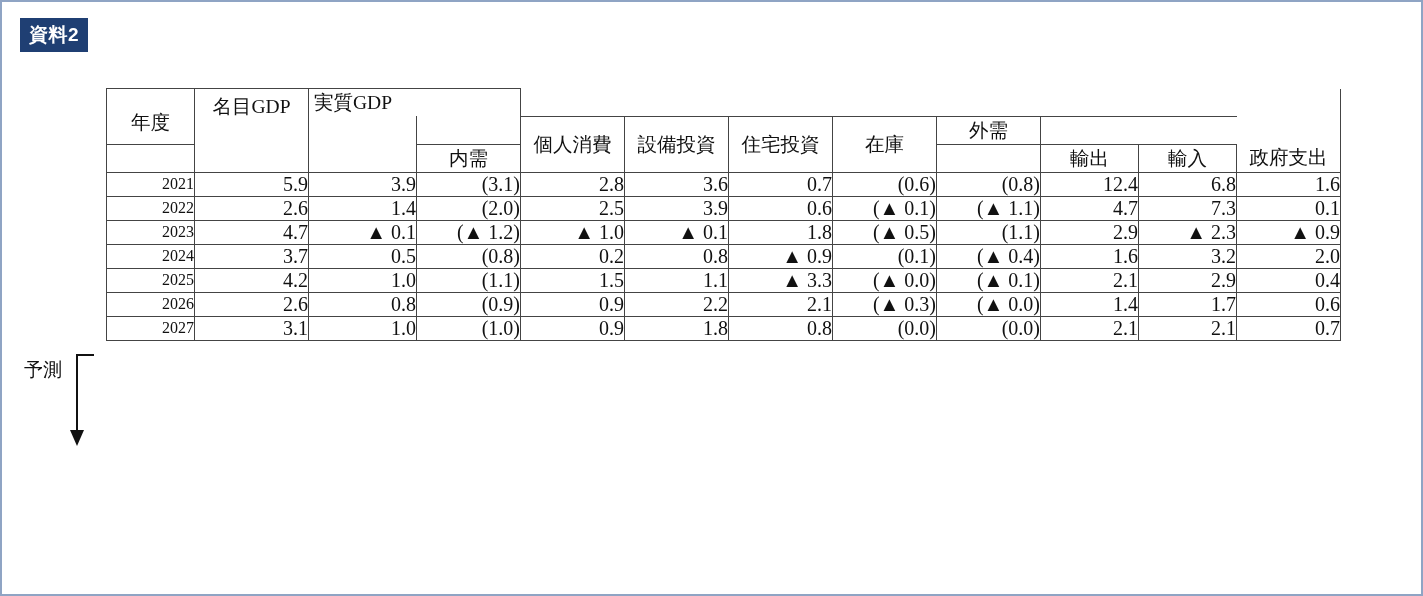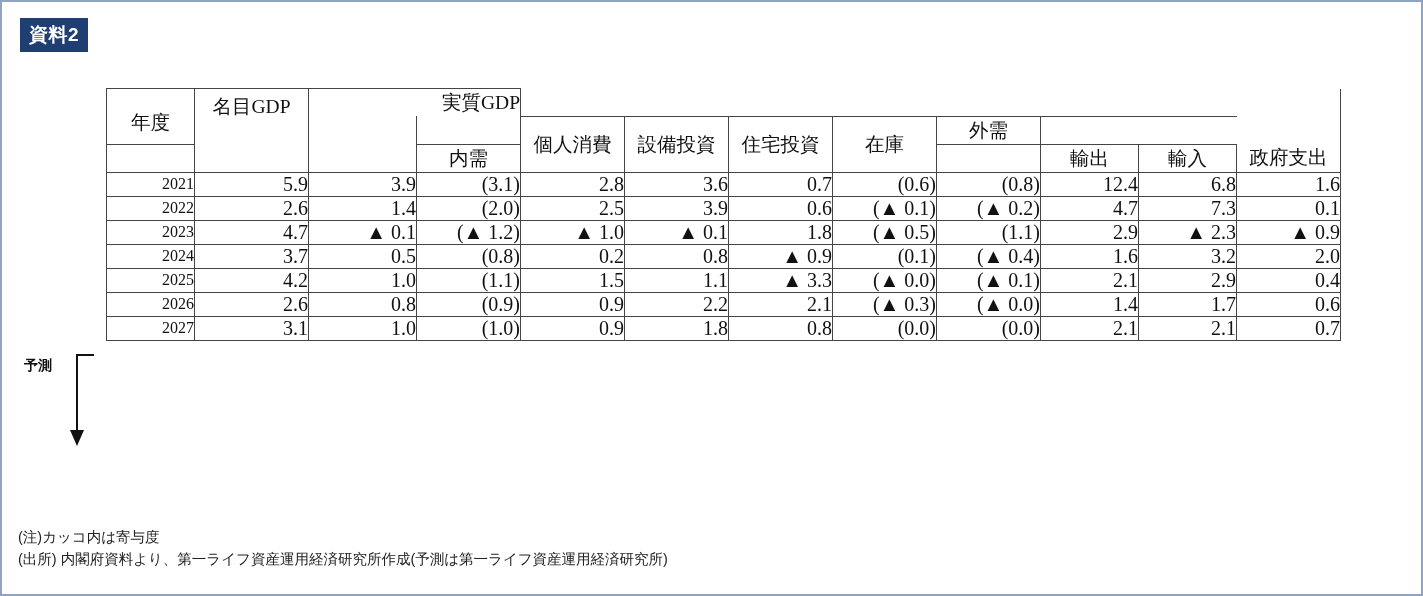--- a/index.html
+++ b/index.html
@@ -49,22 +49,22 @@
     font-size: 22px;
     color: #1f3f73;
     letter-spacing: 0.5px;
   }
   
   .forecast-label {
     position: absolute;
     left: 22px;
     top: 355px;
     font-family: "Liberation Sans", sans-serif;
-    font-weight: bold;
-    font-size: 14px;
+    font-weight: normal;
+    font-size: 19px;
     color: #111;
   }
   .arrow-wrap {
     position: absolute;
     left: 74px;
     top: 352px;
     width: 24px;
     height: 112px;
   }
   .arrow-wrap .stem {
@@ -112,21 +112,21 @@
     vertical-align: middle;
     box-sizing: border-box;
   }
   .hcell {
     text-align: center;
     font-size: 19.5px;
     padding: 3px 4px;
     white-space: nowrap;
   }
   .hcell.left {
-    text-align: right;
+    text-align: left;
     padding-left: 5px;
   }
   .num {
     text-align: right;
     padding: 3px 9px 3px 4px;
     white-space: nowrap;
     font-size: 20px;
   }
   .yr {
     text-align: right;
@@ -239,21 +239,21 @@
         </tr>
         <tr>
           <td class="yr">2022</td>
           <td class="num">2.6</td>
           <td class="num">1.4</td>
           <td class="num">(2.0)</td>
           <td class="num">2.5</td>
           <td class="num">3.9</td>
           <td class="num">0.6</td>
           <td class="num">(▲ 0.1)</td>
-          <td class="num">(▲ 0.2)</td>
+          <td class="num">(▲ 1.1)</td>
           <td class="num">4.7</td>
           <td class="num">7.3</td>
           <td class="num">0.1</td>
         </tr>
         <tr>
           <td class="yr">2023</td>
           <td class="num">4.7</td>
           <td class="num">▲ 0.1</td>
           <td class="num">(▲ 1.2)</td>
           <td class="num">▲ 1.0</td>
@@ -318,18 +318,14 @@
           <td class="num">(0.0)</td>
           <td class="num">(0.0)</td>
           <td class="num">2.1</td>
           <td class="num">2.1</td>
           <td class="num">0.7</td>
         </tr>
       </tbody>
     </table>
   </div>
 
-  <div class="notes">
-    <div>(注)カッコ内は寄与度</div>
-    <div>(出所) 内閣府資料より、第一ライフ資産運用経済研究所作成(予測は第一ライフ資産運用経済研究所)</div>
-  </div>
 
 </div>
 
 </body></html>

